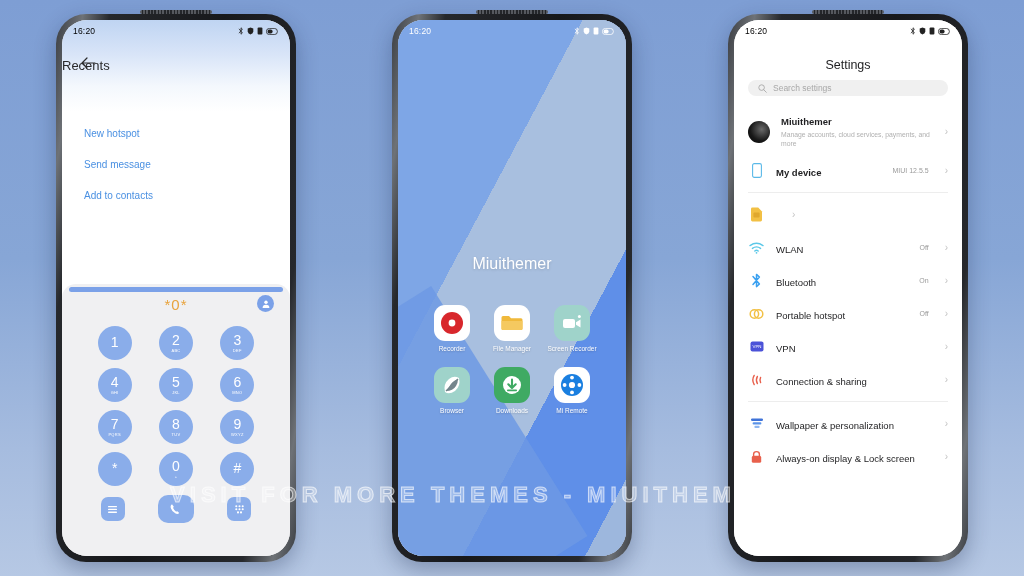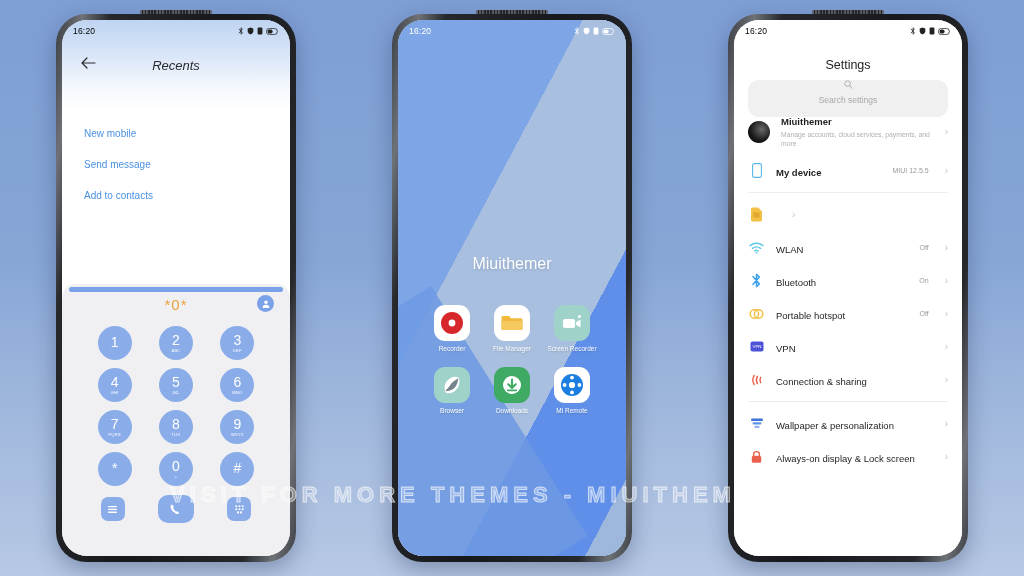--- a/index.html
+++ b/index.html
@@ -57,24 +57,23 @@
   .sb-icons svg { display: block; }
 
   
   .dial-head {
     position: relative;
     height: 92px;
     background: linear-gradient(180deg, #bfd4f2 0%, #d9e5f8 38%, #f4f8fd 72%, #ffffff 100%);
   }
   .dial-title {
     position: absolute; top: 38px; left: 0; right: 0;
-    text-align: center;
+    text-align: left;
     font-size: 13px;
     color: #2a2a2c;
-    font-style: italic;
   }
   .back-arrow {
     position: absolute; top: 36px; left: 18px;
     width: 16px; height: 14px;
   }
   .quick-actions { padding: 6px 22px 0; background: #fff; }
   .qa-item {
     color: #4a90e2;
     font-size: 10px;
     padding: 10px 0;
@@ -195,27 +194,26 @@
   
   .set-screen { position: absolute; inset: 0; background: #fff; }
   .set-title {
     position: absolute; top: 38px; left: 0; right: 0;
     text-align: center;
     font-size: 12.5px;
     color: #1f1f21;
   }
   .search-box {
     position: absolute; top: 60px; left: 14px; right: 14px;
-    height: 37px;
+    height: 16px;
     border-radius: 11px;
     background: #f0f0f0;
     display: flex; align-items: center;
     padding: 0 10px;
     gap: 6px;
-    flex-direction: column;
   }
   .search-ph { font-size: 8.5px; color: #a8a8a8; }
   .set-list { position: absolute; top: 90px; left: 0; right: 0; bottom: 0; }
   .set-row {
     display: flex; align-items: center;
     padding: 0 14px;
     min-height: 33px;
     gap: 11px;
   }
   .set-row.account { min-height: 44px; padding-top: 4px; padding-bottom: 4px; }
@@ -278,21 +276,21 @@
     <div class="dial-head">
       <span class="back-arrow">
         <svg width="16" height="14" viewBox="0 0 16 14">
             <path d="M7 2 L2 7 L7 12 M2 7 H15" fill="none" stroke="#2a2a2c" stroke-width="1.2" stroke-linecap="round" stroke-linejoin="round"></path>
           </svg>
       </span>
       <div class="dial-title">Recents</div>
     </div>
 
     <div class="quick-actions">
-      <div class="qa-item">New mobile</div>
+      <div class="qa-item">New hotspot</div>
       <div class="qa-item">Send message</div>
       <div class="qa-item">Add to contacts</div>
     </div>
 
     <div class="dialpad-panel">
       <div class="dp-bar"></div>
       <div class="dp-number-row">
         <span class="dp-number">*0*</span>
         <span class="dp-addcontact">
           <svg width="10" height="10" viewBox="0 0 10 10">

